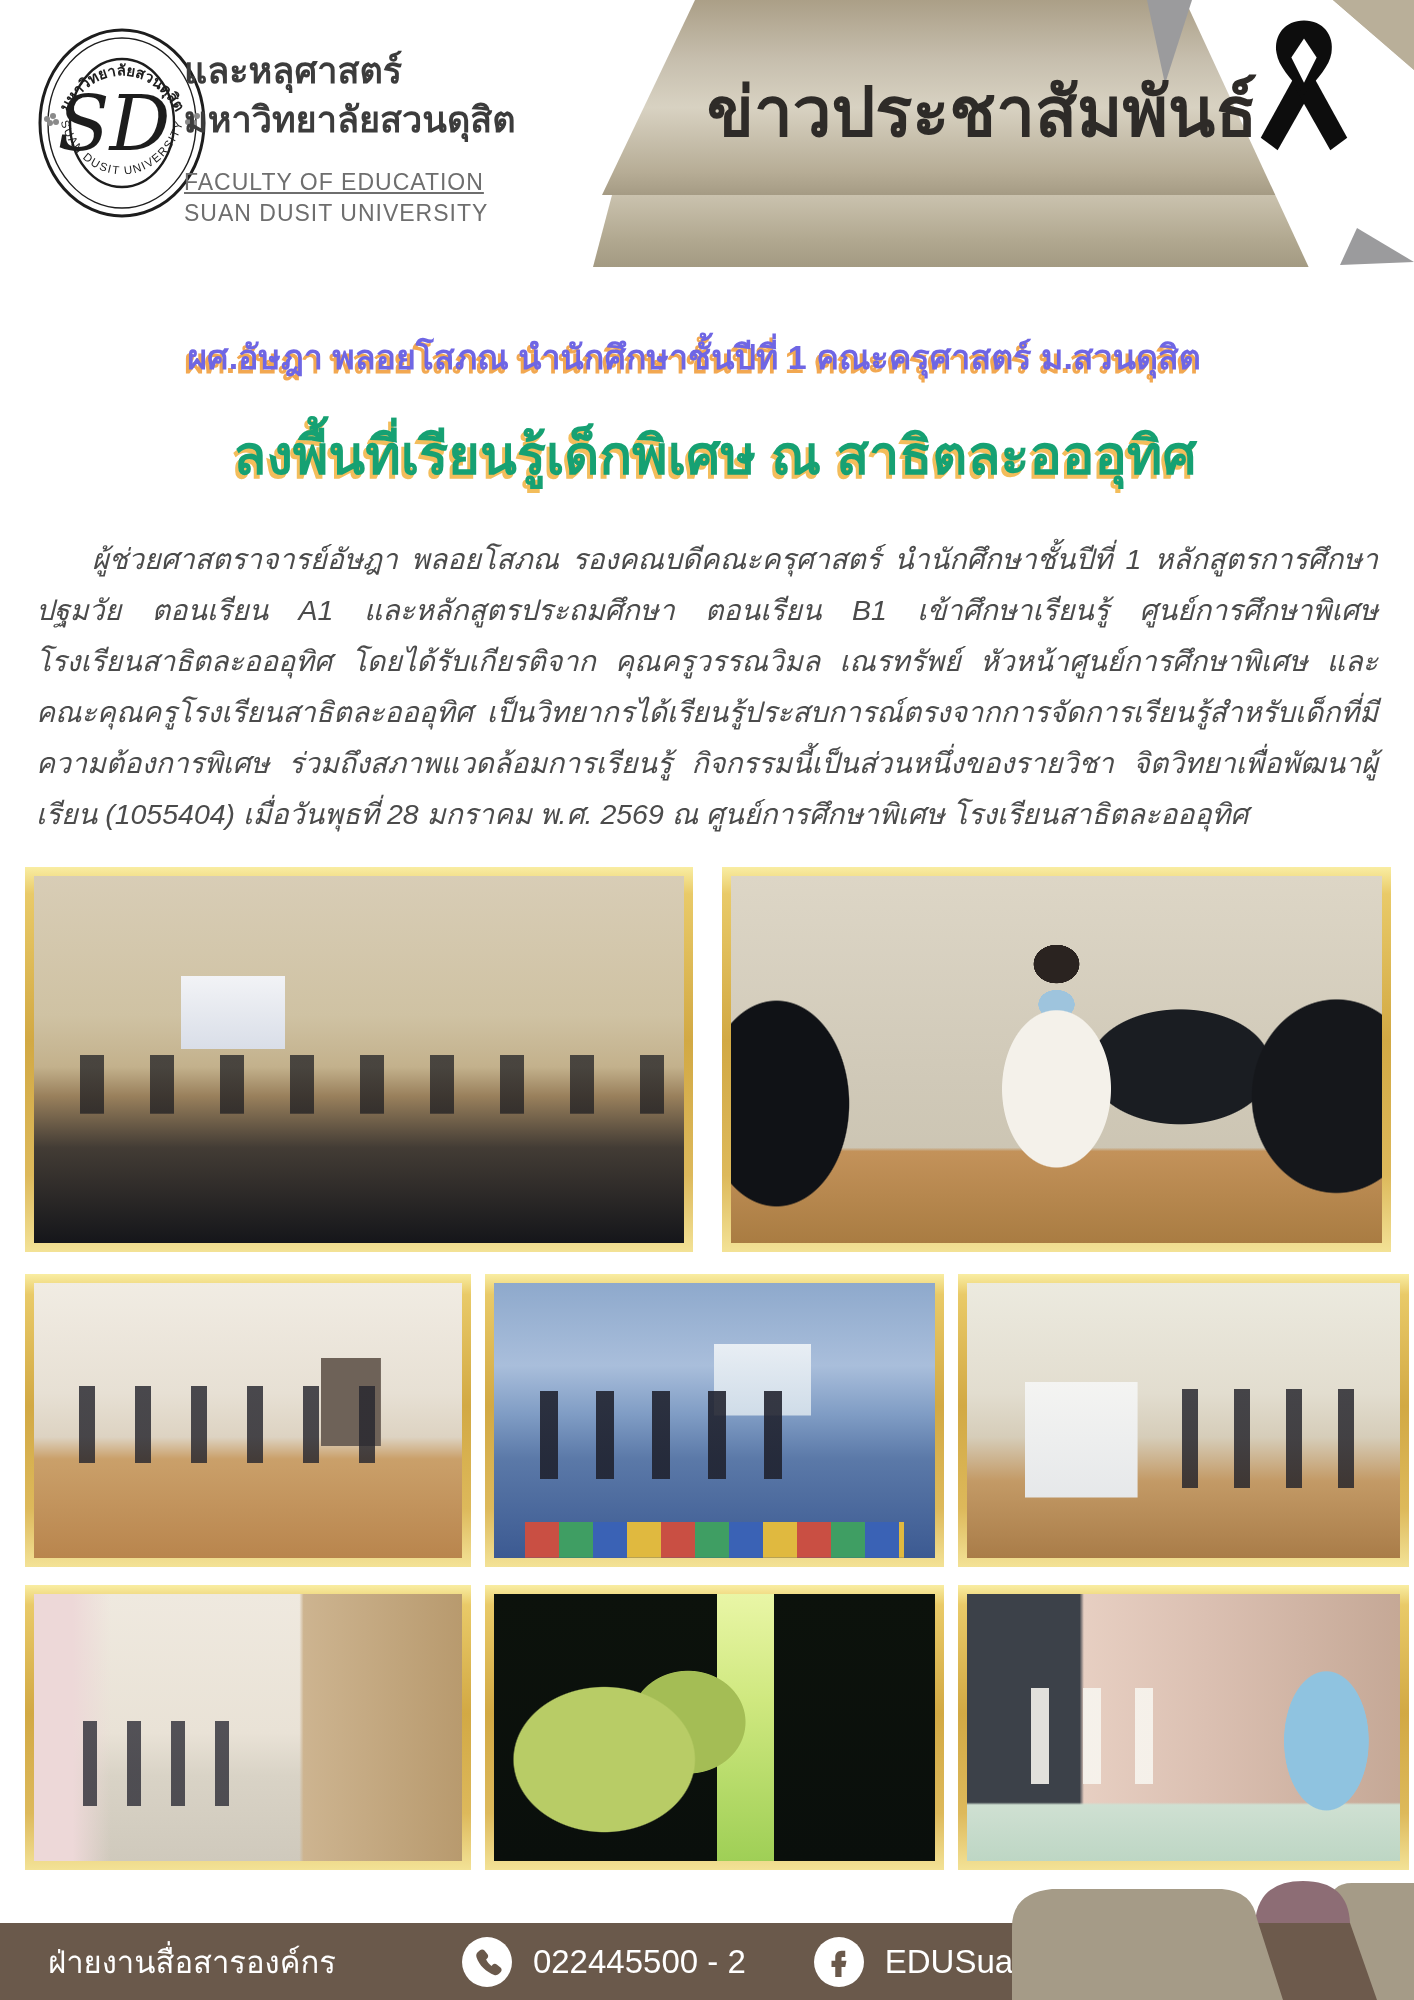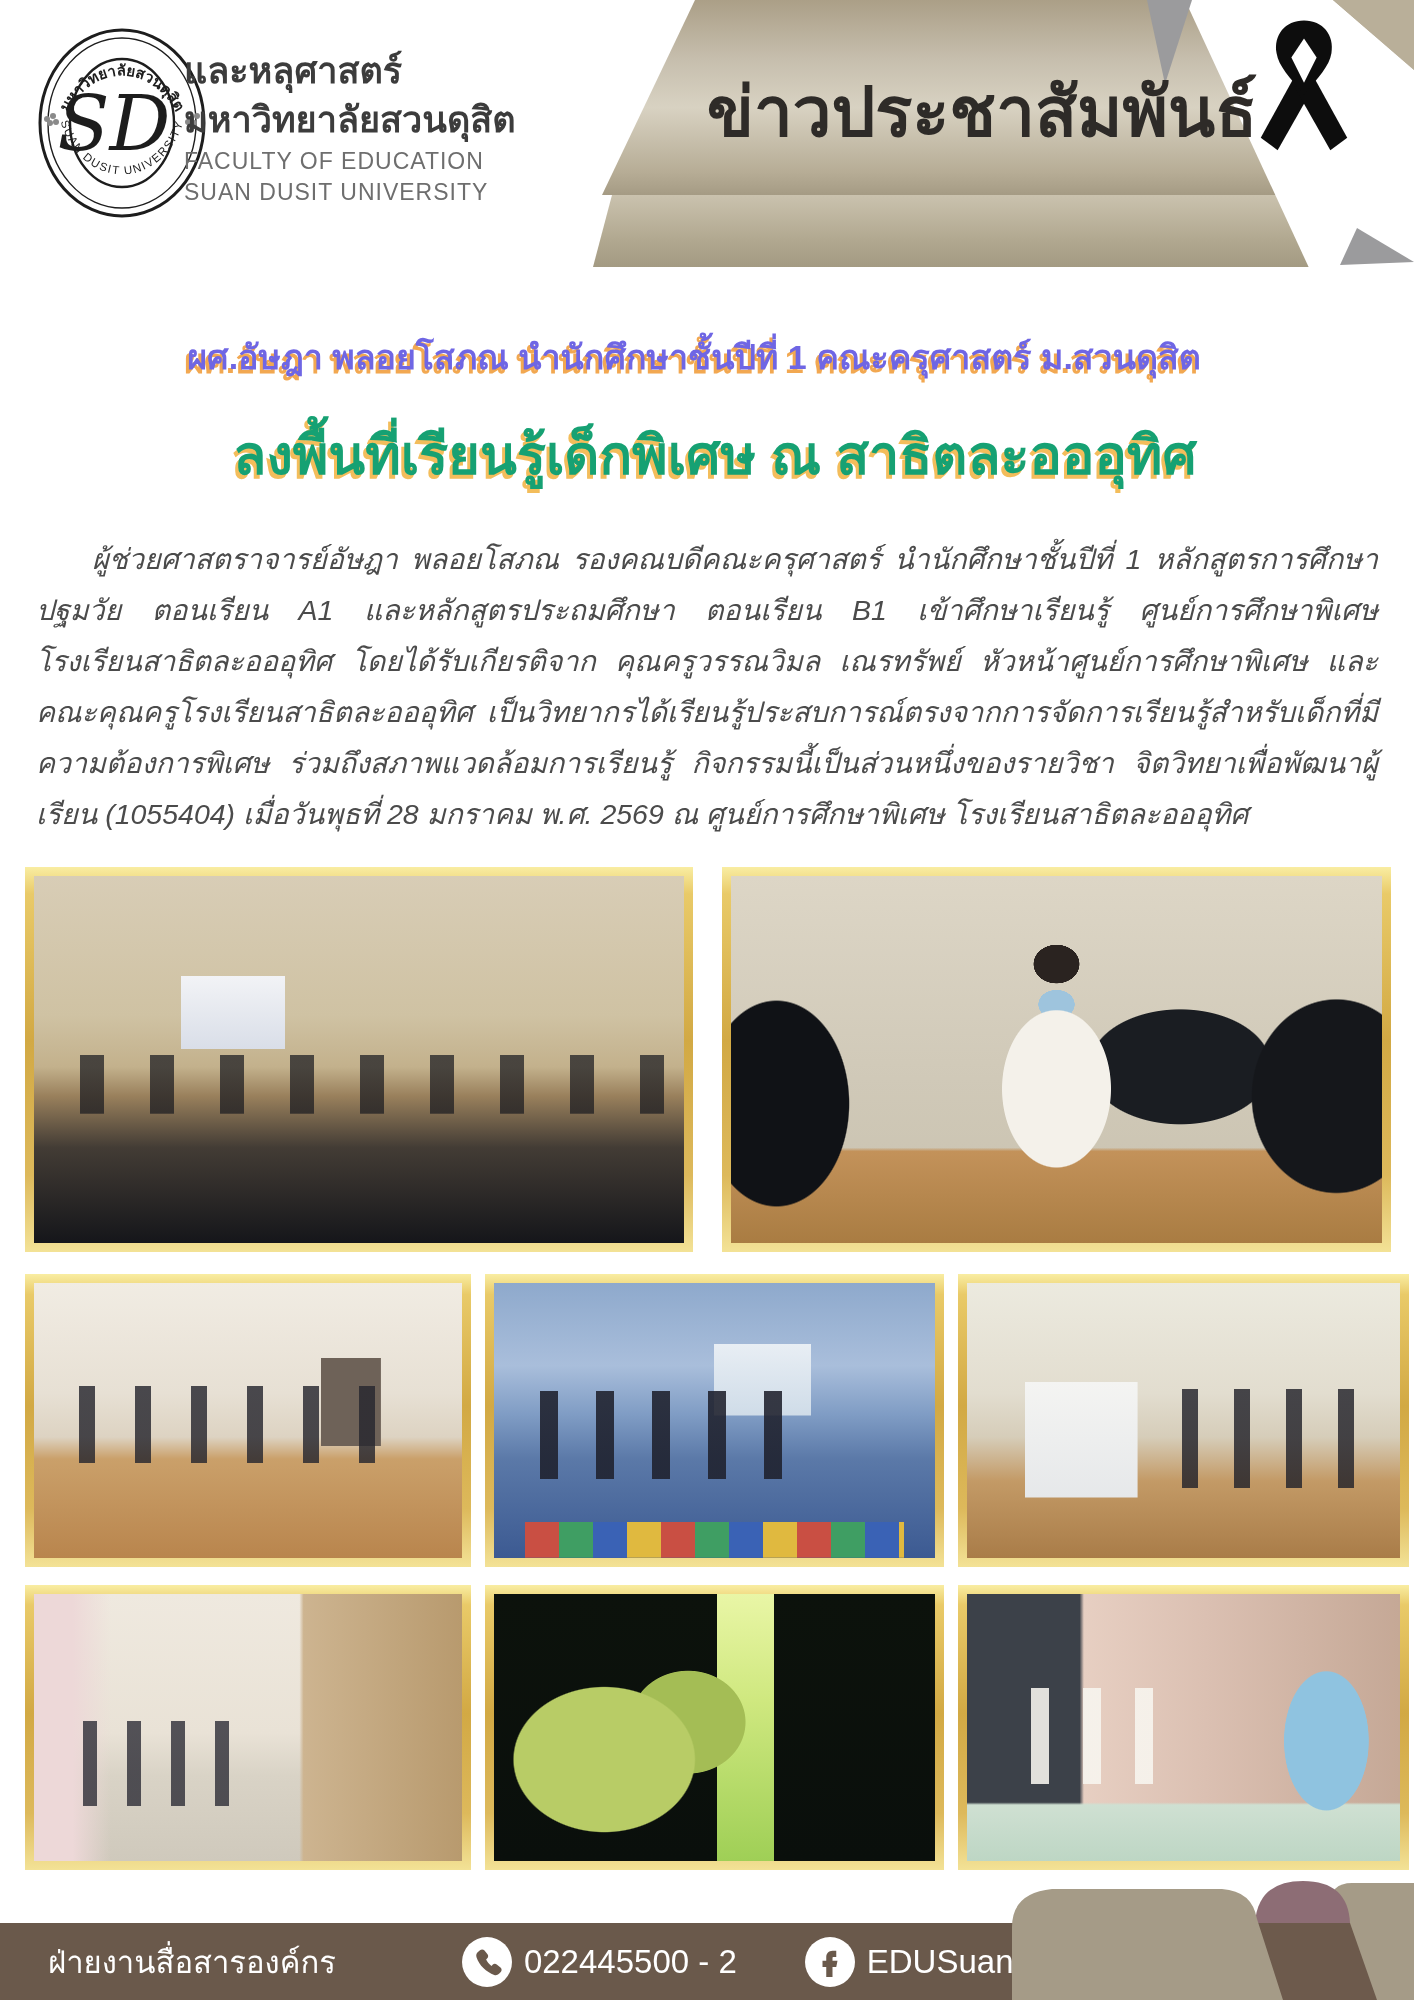--- a/index.html
+++ b/index.html
@@ -45,21 +45,21 @@
     letter-spacing:0px;white-space:nowrap;
   }
   .banner-date{
     position:absolute;top:188px;left:748px;width:560px;height:74px;
     font-size:43px;color:#3b3833;text-align:center;line-height:72px;white-space:nowrap;
   }
   .logo{position:absolute;top:26px;left:36px;width:172px;height:194px;}
   .faculty-block{position:absolute;top:46px;left:184px;width:420px;}
   .fac-th{font-size:36px;font-weight:bold;color:#3c3c3c;line-height:49px;}
   .fac-en{font-size:23px;color:#6e6e6e;line-height:31px;letter-spacing:1px;}
-  .fac-en.first{margin-top:2px;}
+  .fac-en.first{margin-top:23px;text-decoration:underline;}
   .ribbon{position:absolute;top:16px;left:1246px;width:116px;height:140px;}
   
   .headline1{
     position:absolute;top:330px;left:0;width:1388px;text-align:center;
     font-size:34px;font-weight:bold;color:#6f66e4;
     text-shadow:-3px 4px 0 #f2a851;white-space:nowrap;
   }
   .headline2{
     position:absolute;top:412px;left:8px;width:1414px;text-align:center;
     font-size:54px;font-weight:bold;color:#16a173;
@@ -132,21 +132,21 @@
     position:absolute;left:0;top:1923px;width:1414px;height:77px;
     background:#6a594b;display:flex;align-items:center;gap:8px;
   }
   .footer-label{font-size:31px;color:#ffffff;margin-left:48px;}
   .icon-circle{
     width:50px;height:50px;border-radius:50%;background:#ffffff;
     display:flex;align-items:center;justify-content:center;flex:0 0 auto;
   }
   .phone-circle{margin-left:118px;}
   .fb-circle{margin-left:60px;}
-  .footer-value{font-size:33px;color:#ffffff;margin-left:4px;white-space:nowrap;}
+  .footer-value{font-size:33px;color:#ffffff;margin-left:13px;white-space:nowrap;}
   .footer-decor{position:absolute;left:1000px;top:1855px;width:414px;height:145px;}
 </style>
 </head>
 <body>
 
 <div class="page">
 
   <div class="banner-main"></div>
   <div class="banner-strip"></div>
   <div class="white-band"></div>

